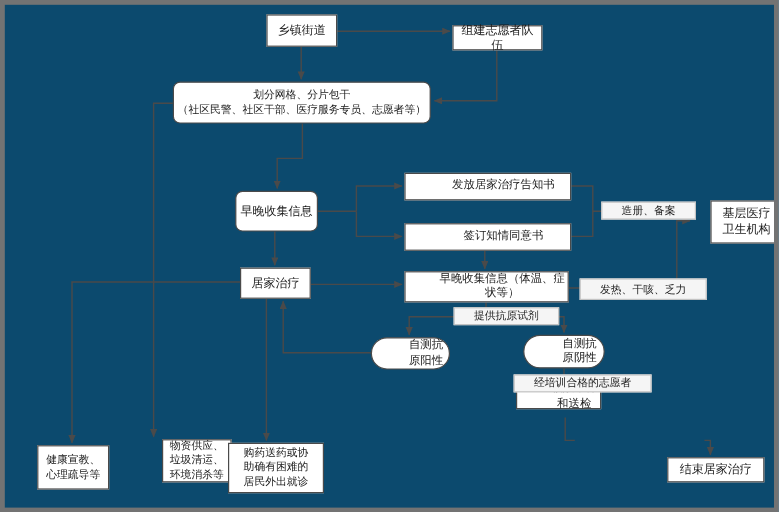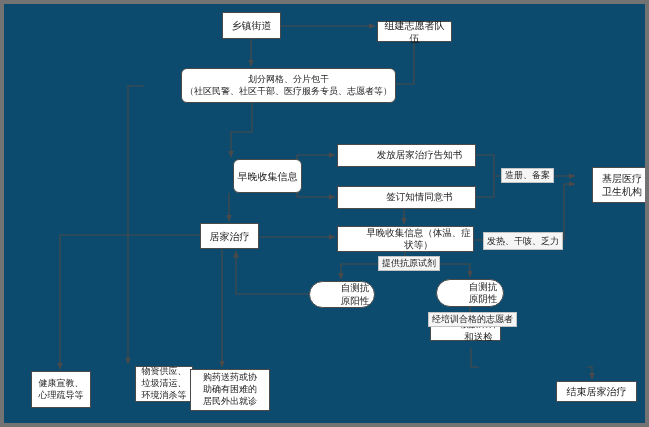--- a/index.html
+++ b/index.html
@@ -5,29 +5,29 @@
   html,body{margin:0;padding:0;background:#fff;}
   body{font-family:"Liberation Sans","DejaVu Sans",sans-serif;}
   #canvas{position:relative;width:649px;height:427px;background:#0c4a6e;border:4px solid #737373;box-sizing:border-box;overflow:hidden;}
   #wires{position:absolute;left:0;top:0;}
   .node{
     position:absolute;display:flex;align-items:center;justify-content:center;
     text-align:center;background:#fff;border:1.2px solid #4a4a4a;
     font-size:10px;line-height:1.3;color:#1a1a1a;white-space:pre-line;
     box-sizing:border-box;padding:1px 2px;z-index:2;
   }
-  .node.rounded{border-radius:6px;margin-left:37px;}
+  .node.rounded{border-radius:6px;}
   .node.stadium{border-radius:14px;}
   .node.fs9{font-size:9px;}
   .node.fs95{font-size:9.5px;padding-left:28px;}
   .edge-label{
     position:absolute;background:#f5f5f5;border:1px solid #c3c3c3;
     font-size:9px;line-height:1.2;color:#1a1a1a;white-space:nowrap;
     display:flex;align-items:center;justify-content:center;
-    box-sizing:border-box;padding:2px 3px;z-index:3;
+    box-sizing:border-box;padding:2px 16px;z-index:3;
   }
 </style>
 </head>
 <body>
 
 <div id="canvas">
 
   <svg id="wires" width="649" height="427" viewBox="0 0 649 427">
     <defs>
       <marker id="arr" markerWidth="8" markerHeight="8" refX="6.5" refY="3" orient="auto" markerUnits="userSpaceOnUse">

